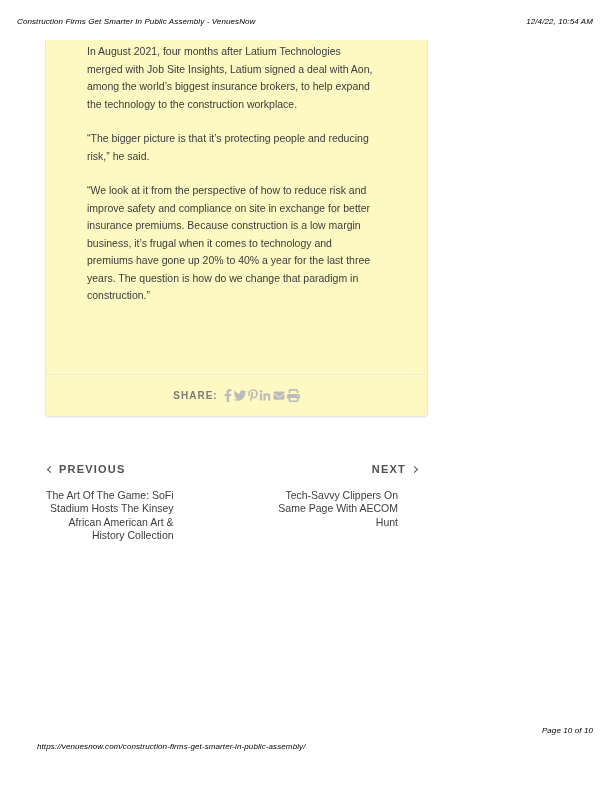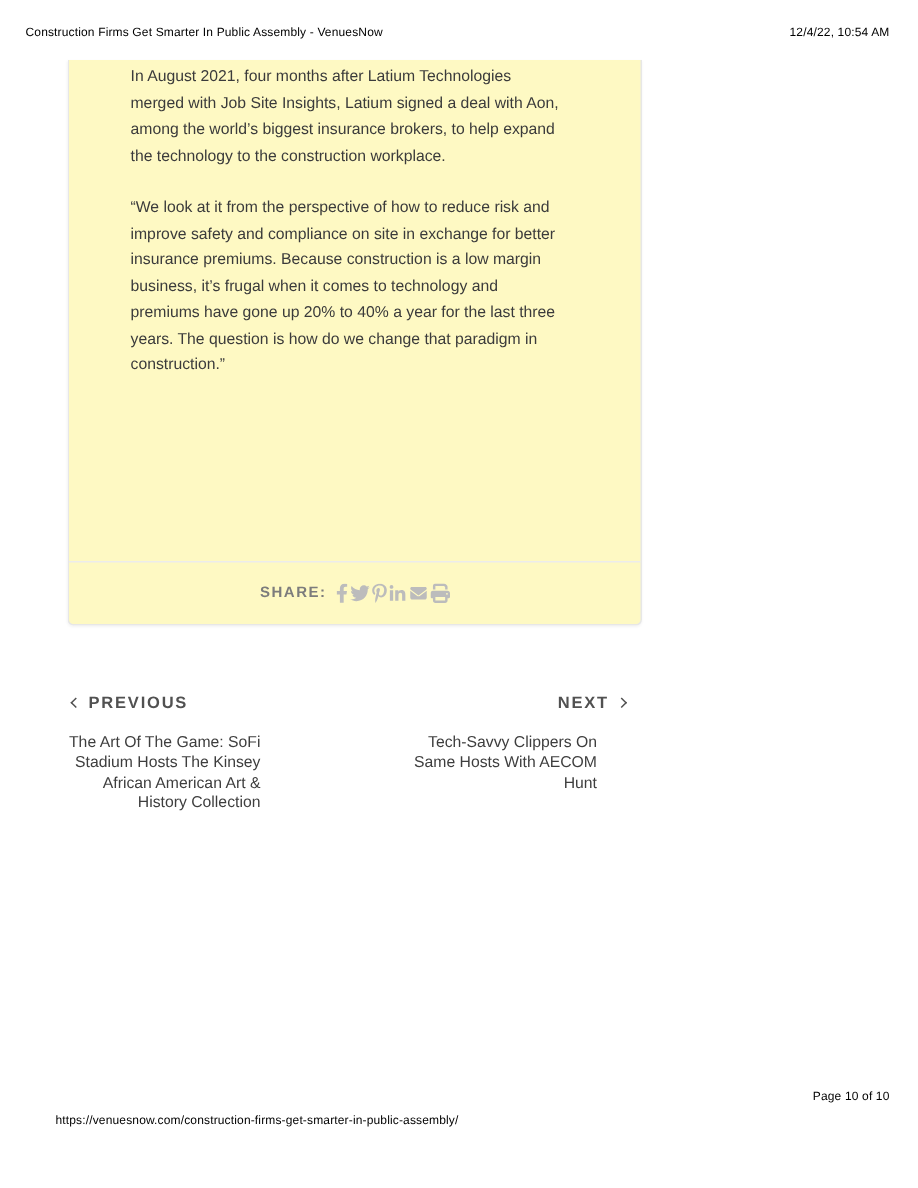--- a/index.html
+++ b/index.html
@@ -11,20 +11,21 @@
     overflow: hidden;
   }
 
   
   .print-meta {
     position: absolute;
     font-size: 8px;
     color: #000000;
     letter-spacing: 0.1px;
     white-space: nowrap;
+    font-style: italic;
   }
   .hdr-left  { left: 17px;  top: 17px; }
   .hdr-right { right: 19px; top: 17px; }
   .ftr-left  { left: 17px;  top: 742px; padding-left: 20px; }
   .ftr-right { right: 19px; top: 726px; }
 
   
   .card {
     position: absolute;
     left: 45px; top: 40px;
@@ -109,20 +110,22 @@
 
 <div class="print-meta hdr-left">Construction Firms Get Smarter In Public Assembly - VenuesNow</div>
 <div class="print-meta hdr-right">12/4/22, 10:54 AM</div>
 
 <div class="card">
   <div class="article-body">
     <p>In August 2021, four months after Latium Technologies
 merged with Job Site Insights, Latium signed a deal with Aon,
 among the world’s biggest insurance brokers, to help expand
 the technology to the construction workplace.</p>
+    <p>“The bigger picture is that it’s protecting people and reducing
+risk,” he said.</p>
     <p>“We look at it from the perspective of how to reduce risk and
 improve safety and compliance on site in exchange for better
 insurance premiums. Because construction is a low margin
 business, it’s frugal when it comes to technology and
 premiums have gone up 20% to 40% a year for the last three
 years. The question is how do we change that paradigm in
 construction.”</p>
   </div>
 
   <div class="share-bar">
@@ -162,18 +165,18 @@
 </div>
 
 <div class="postnav">
   <div class="nav-link prev"><span class="chev left"></span><span>PREVIOUS</span></div>
   <div class="nav-link next"><span>NEXT</span><span class="chev right"></span></div>
   <div class="nav-title prev">The Art Of The Game: SoFi
 Stadium Hosts The Kinsey
 African American Art &amp;
 History Collection</div>
   <div class="nav-title next">Tech-Savvy Clippers On
-Same Hosts With AECOM
+Same Page With AECOM
 Hunt</div>
 </div>
 
 <div class="print-meta ftr-left">https://venuesnow.com/construction-firms-get-smarter-in-public-assembly/</div>
 <div class="print-meta ftr-right">Page 10 of 10</div>
 
 </body></html>

